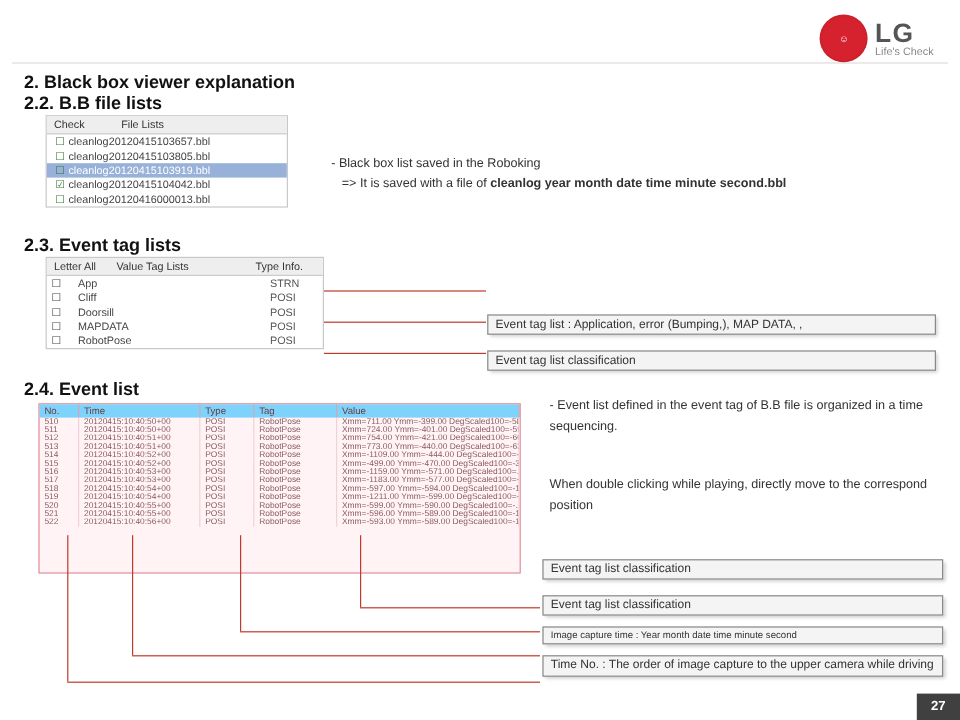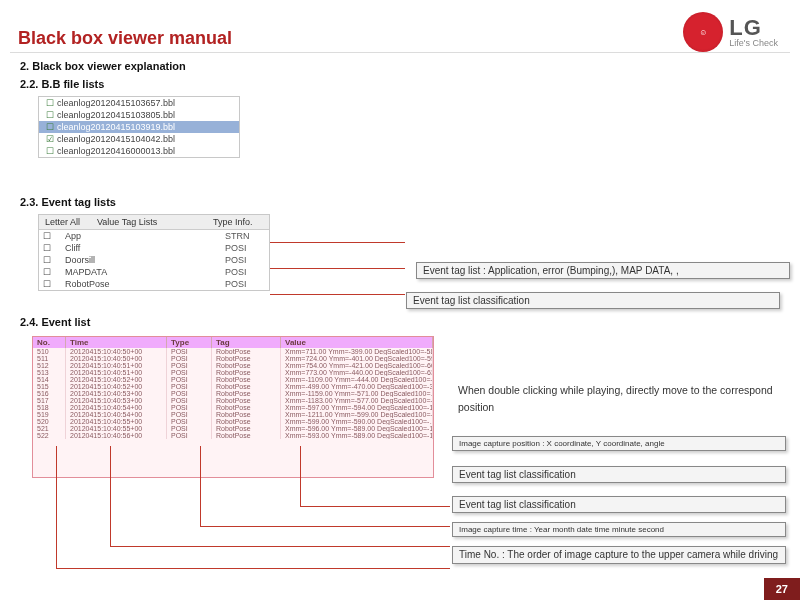--- a/index.html
+++ b/index.html
@@ -4,63 +4,66 @@
 <style>
   body{margin:0;font-family:Arial,Helvetica,sans-serif;font-size:10px;color:#333;background:#fff}
   .slide{position:relative;width:800px;height:600px;background:#fff;overflow:hidden}
   .logo{position:absolute;top:12px;right:22px;display:flex;align-items:center;gap:6px}
   .logo-circle{width:40px;height:40px;border-radius:50%;background:radial-gradient(#d6222e 60%,#a61822 100%);display:flex;align-items:center;justify-content:center;color:#fff;font-weight:bold;font-size:8px;text-align:center}
   .logo-text{display:flex;flex-direction:column;line-height:1}
   .logo-lg{font-size:22px;font-weight:bold;color:#555;letter-spacing:1px}
   .logo-sub{font-size:9px;color:#888}
   .title{position:absolute;left:18px;top:28px;font-size:18px;font-weight:bold;color:#b22222}
   .hr{position:absolute;left:10px;top:52px;width:780px;height:1px;background:#dcdcdc}
-  .h2{font-size:11px;font-weight:bold;color:#111;position:absolute}
+  .h2{font-size:15px;font-weight:bold;color:#111;position:absolute}
   .desc{font-size:10.5px;color:#333;position:absolute;line-height:1.6}
   .box-panel{position:absolute;border:1px solid #c8c8c8;background:#fff}
   .panel-header{display:flex;background:#eee;border-bottom:1px solid #ccc;font-size:9px}
   .panel-header>div{padding:2px 6px}
   .file-row{display:flex;align-items:center;font-size:9px;color:#444;padding:1px 4px}
   .file-row.sel{background:#97b1d8;color:#fff}
   .file-row .chk{width:14px;text-align:center;color:#3a7b3a}
   .tag-row{display:flex;font-size:9px;color:#444;padding:1px 4px}
   .tag-row>div:nth-child(1){width:22px}
   .tag-row>div:nth-child(2){flex:1}
   .tag-row>div:nth-child(3){width:40px;text-align:left;color:#555}
   .callout{position:absolute;border:1px solid #888;background:#f4f4f4;font-size:10px;padding:2px 6px;box-shadow:2px 2px 3px rgba(0,0,0,.2)}
   .callout.small{font-size:8px}
   .eventlist{position:absolute;border:1px solid #e28e9a;background:#fff3f5}
-  .eventlist .hdr{display:flex;background:#f0abfc;font-size:8px;font-weight:bold;color:#6b3a40}
+  .eventlist .hdr{display:flex;background:#7dd3fc;font-size:8px;font-weight:normal;color:#6b3a40}
   .eventlist .hdr>div{padding:1px 4px;border-right:1px solid #d4a8b0}
   .eventlist .body-row{display:flex;font-size:7px;color:#8a5a60}
   .eventlist .body-row>div{padding:0 4px;border-right:1px solid #efd3d8;white-space:nowrap;overflow:hidden;text-overflow:clip}
   .arrow-line{position:absolute;background:#c0392b}
   .coord{position:absolute;font-size:10px;font-weight:bold;color:#c0392b}
-  .pageno{position:absolute;right:0;bottom:0;background:#7f1d1d;color:#fff;font-size:11px;font-weight:bold;padding:5px 12px}
+  .pageno{position:absolute;right:0;bottom:0;background:#404040;color:#fff;font-size:11px;font-weight:bold;padding:5px 12px}
 </style>
 </head>
 <body>
 <div class="slide">
 
   <div class="logo">
     <div class="logo-circle">☺</div>
     <div class="logo-text">
       <span class="logo-lg">LG</span>
       <span class="logo-sub">Life's Check</span>
     </div>
   </div>
 
-  <div class="title">Black box viewer manual</div>
   <div class="hr"></div>
 
   <div class="h2" style="left:20px;top:60px">2. Black box viewer explanation</div>
 
   <div class="h2" style="left:20px;top:78px">2.2. B.B file lists</div>
 
   <div class="box-panel" style="left:38px;top:96px;width:200px">
+    <div class="panel-header">
+      <div style="width:44px">Check</div>
+      <div>File Lists</div>
+    </div>
     <div class="file-row">
         <span class="chk">☐</span>
         <span>cleanlog20120415103657.bbl</span>
       </div>
     <div class="file-row">
         <span class="chk">☐</span>
         <span>cleanlog20120415103805.bbl</span>
       </div>
     <div class="file-row sel">
         <span class="chk">☐</span>
@@ -69,20 +72,25 @@
     <div class="file-row">
         <span class="chk">☑</span>
         <span>cleanlog20120415104042.bbl</span>
       </div>
     <div class="file-row">
         <span class="chk">☐</span>
         <span>cleanlog20120416000013.bbl</span>
       </div>
   </div>
 
+  <div class="desc" style="left:276px;top:128px">
+    <span>- Black box list saved in the Roboking</span><br>
+    &nbsp;&nbsp;&nbsp;=&gt; <span>It is saved with a file of  </span>
+    <b>cleanlog year month date time minute second.bbl</b>
+  </div>
 
   <div class="h2" style="left:20px;top:196px">2.3. Event tag lists</div>
 
   <div class="box-panel" style="left:38px;top:214px;width:230px">
     <div class="panel-header">
       <div style="width:40px">Letter All</div>
       <div style="flex:1">Value Tag Lists</div>
       <div style="width:50px">Type Info.</div>
     </div>
     <div class="tag-row">
@@ -110,21 +118,21 @@
         <div>RobotPose</div>
         <div>POSI</div>
       </div>
   </div>
 
 
   <div class="arrow-line" style="left:270px;top:242px;width:135px;height:1px"></div>
   <div class="arrow-line" style="left:270px;top:268px;width:135px;height:1px"></div>
   <div class="arrow-line" style="left:270px;top:294px;width:135px;height:1px"></div>
 
-  <div class="callout" style="left:416px;top:262px;width:360px">Event tag list : Application, error (Bumping,),                                     MAP DATA, ,</div>
+  <div class="callout" style="left:406px;top:262px;width:360px">Event tag list : Application, error (Bumping,),                                     MAP DATA, ,</div>
   <div class="callout" style="left:406px;top:292px;width:360px">Event tag list classification</div>
 
   <div class="h2" style="left:20px;top:316px">2.4. Event list</div>
 
   <div class="eventlist" style="left:32px;top:336px;width:400px;height:140px">
     <div class="hdr">
       <div style="width:24px">No.</div>
       <div style="width:92px">Time</div>
       <div style="width:36px">Type</div>
       <div style="width:60px">Tag</div>
@@ -218,33 +226,35 @@
         <div class="body-row">
           <div style="width:24px">522</div>
           <div style="width:92px">20120415:10:40:56+00</div>
           <div style="width:36px">POSI</div>
           <div style="width:60px">RobotPose</div>
           <div style="flex:1">Xmm=-593.00 Ymm=-589.00 DegScaled100=-15599.00</div>
         </div>
       </div>
   </div>
 
-  <div class="desc" style="left:458px;top:382px;width:320px">
+  <div class="desc" style="left:458px;top:330px;width:320px">
+    <span>- Event list defined in the event tag of B.B file is organized in a time sequencing.</span>
+  </div>
+  <div class="desc" style="left:458px;top:396px;width:320px">
     <span>When double clicking while playing, directly move to the correspond position</span>
   </div>
 
   <div class="arrow-line" style="left:300px;top:446px;width:1px;height:60px"></div>
   <div class="arrow-line" style="left:300px;top:506px;width:150px;height:1px"></div>
   <div class="arrow-line" style="left:200px;top:446px;width:1px;height:80px"></div>
   <div class="arrow-line" style="left:200px;top:526px;width:250px;height:1px"></div>
   <div class="arrow-line" style="left:110px;top:446px;width:1px;height:100px"></div>
   <div class="arrow-line" style="left:110px;top:546px;width:340px;height:1px"></div>
   <div class="arrow-line" style="left:56px;top:446px;width:1px;height:122px"></div>
   <div class="arrow-line" style="left:56px;top:568px;width:394px;height:1px"></div>
 
-  <div class="callout small" style="left:452px;top:436px;width:320px">Image capture position  : X coordinate, Y coordinate, angle</div>
   <div class="callout" style="left:452px;top:466px;width:320px">Event tag list classification</div>
   <div class="callout" style="left:452px;top:496px;width:320px">Event tag list classification</div>
   <div class="callout" style="left:452px;top:546px;width:320px;line-height:1.2">Time No. : The order of image capture to the upper camera while driving</div>
   <div class="callout small" style="left:452px;top:522px;width:320px">Image capture time  : Year month date time minute second</div>
 
   <div class="pageno">27</div>
 </div>
 
 </body></html>

